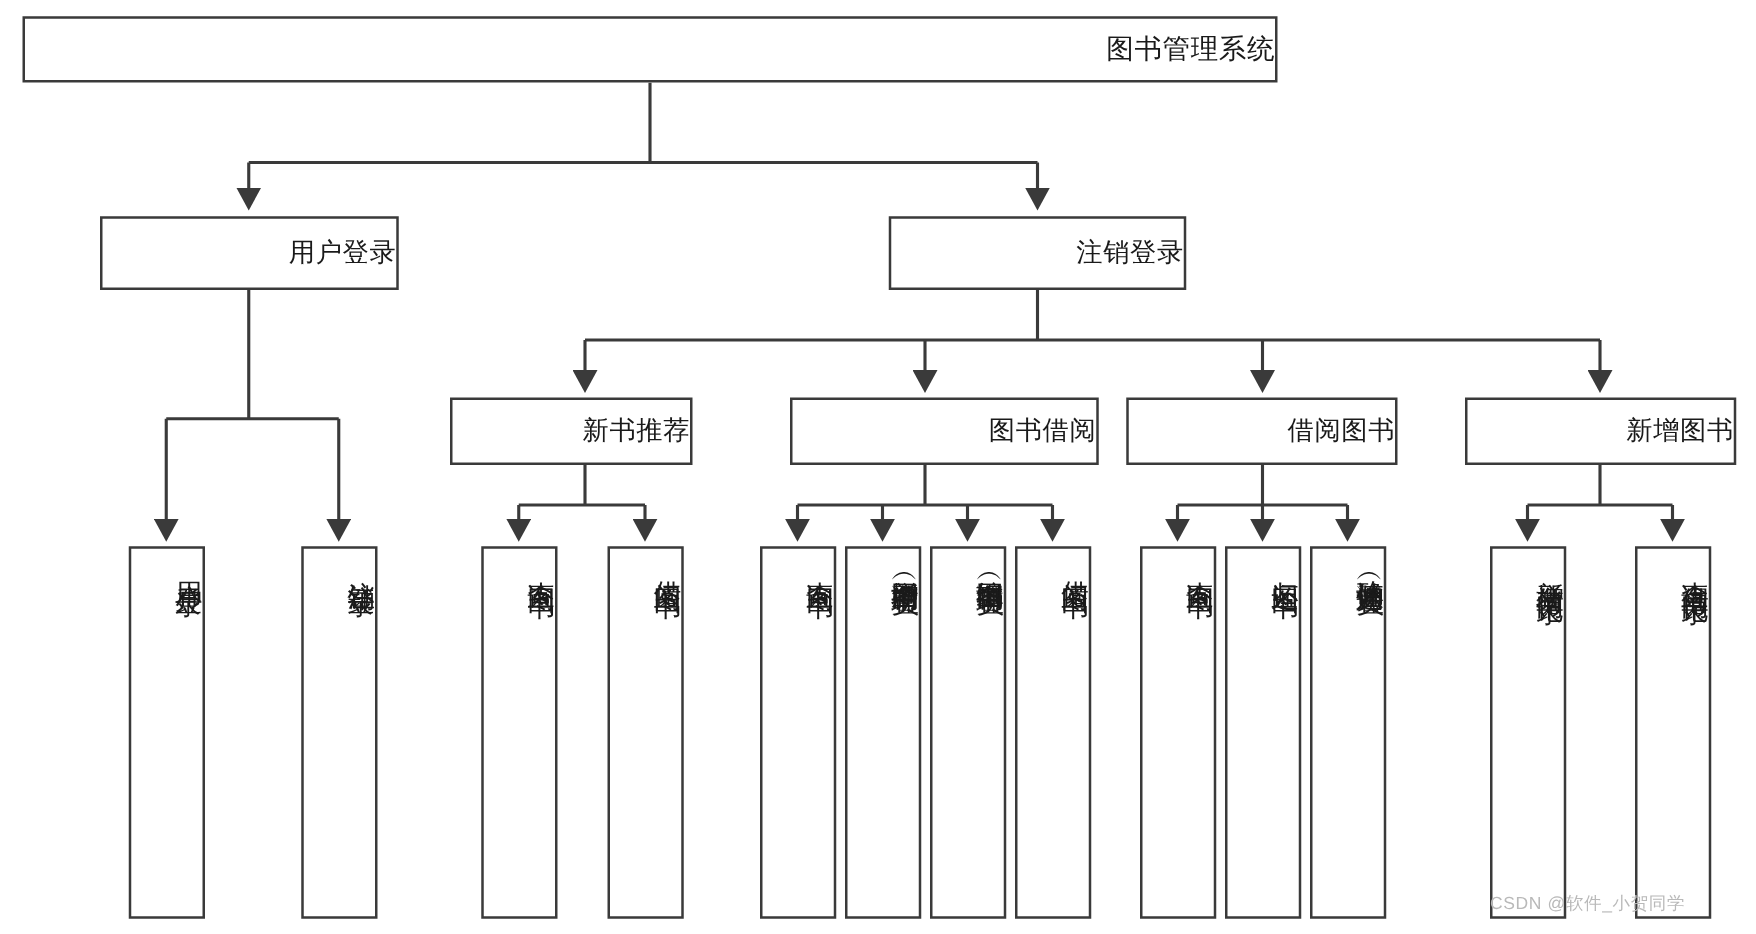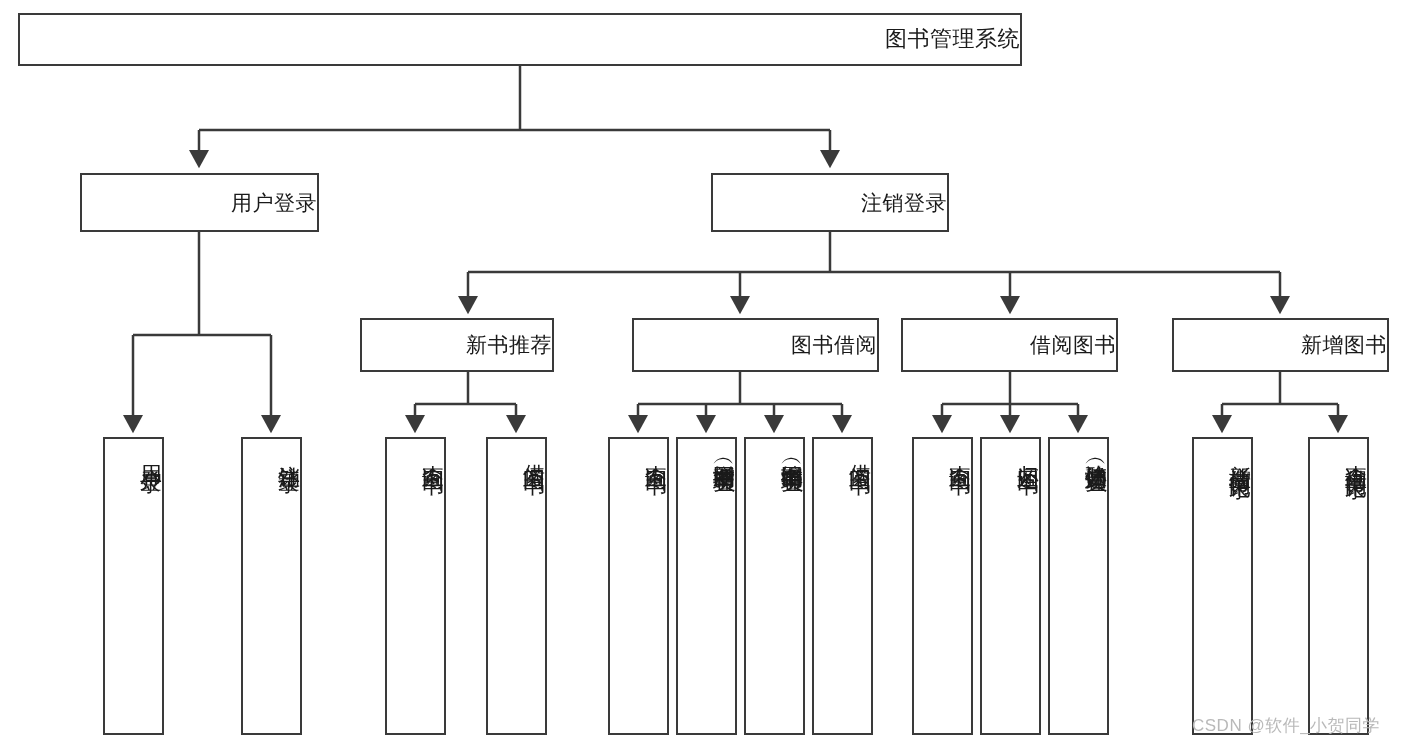--- a/index.html
+++ b/index.html
@@ -55,21 +55,21 @@
     white-space: nowrap;
   }
   .node.vert.tall-text .label {
     font-size: 22px;
     letter-spacing: 1px;
   }
   #root-node .label { font-size: 22px; }
   .watermark {
     position: absolute;
     color: #b9b9b9;
-    font-size: 17px;
+    font-size: 14px;
     letter-spacing: 0.5px;
     white-space: nowrap;
     font-family: "Liberation Sans", "DejaVu Sans", sans-serif;
   }
 </style>
 </head>
 <body>
 
 <div id="canvas">
 

